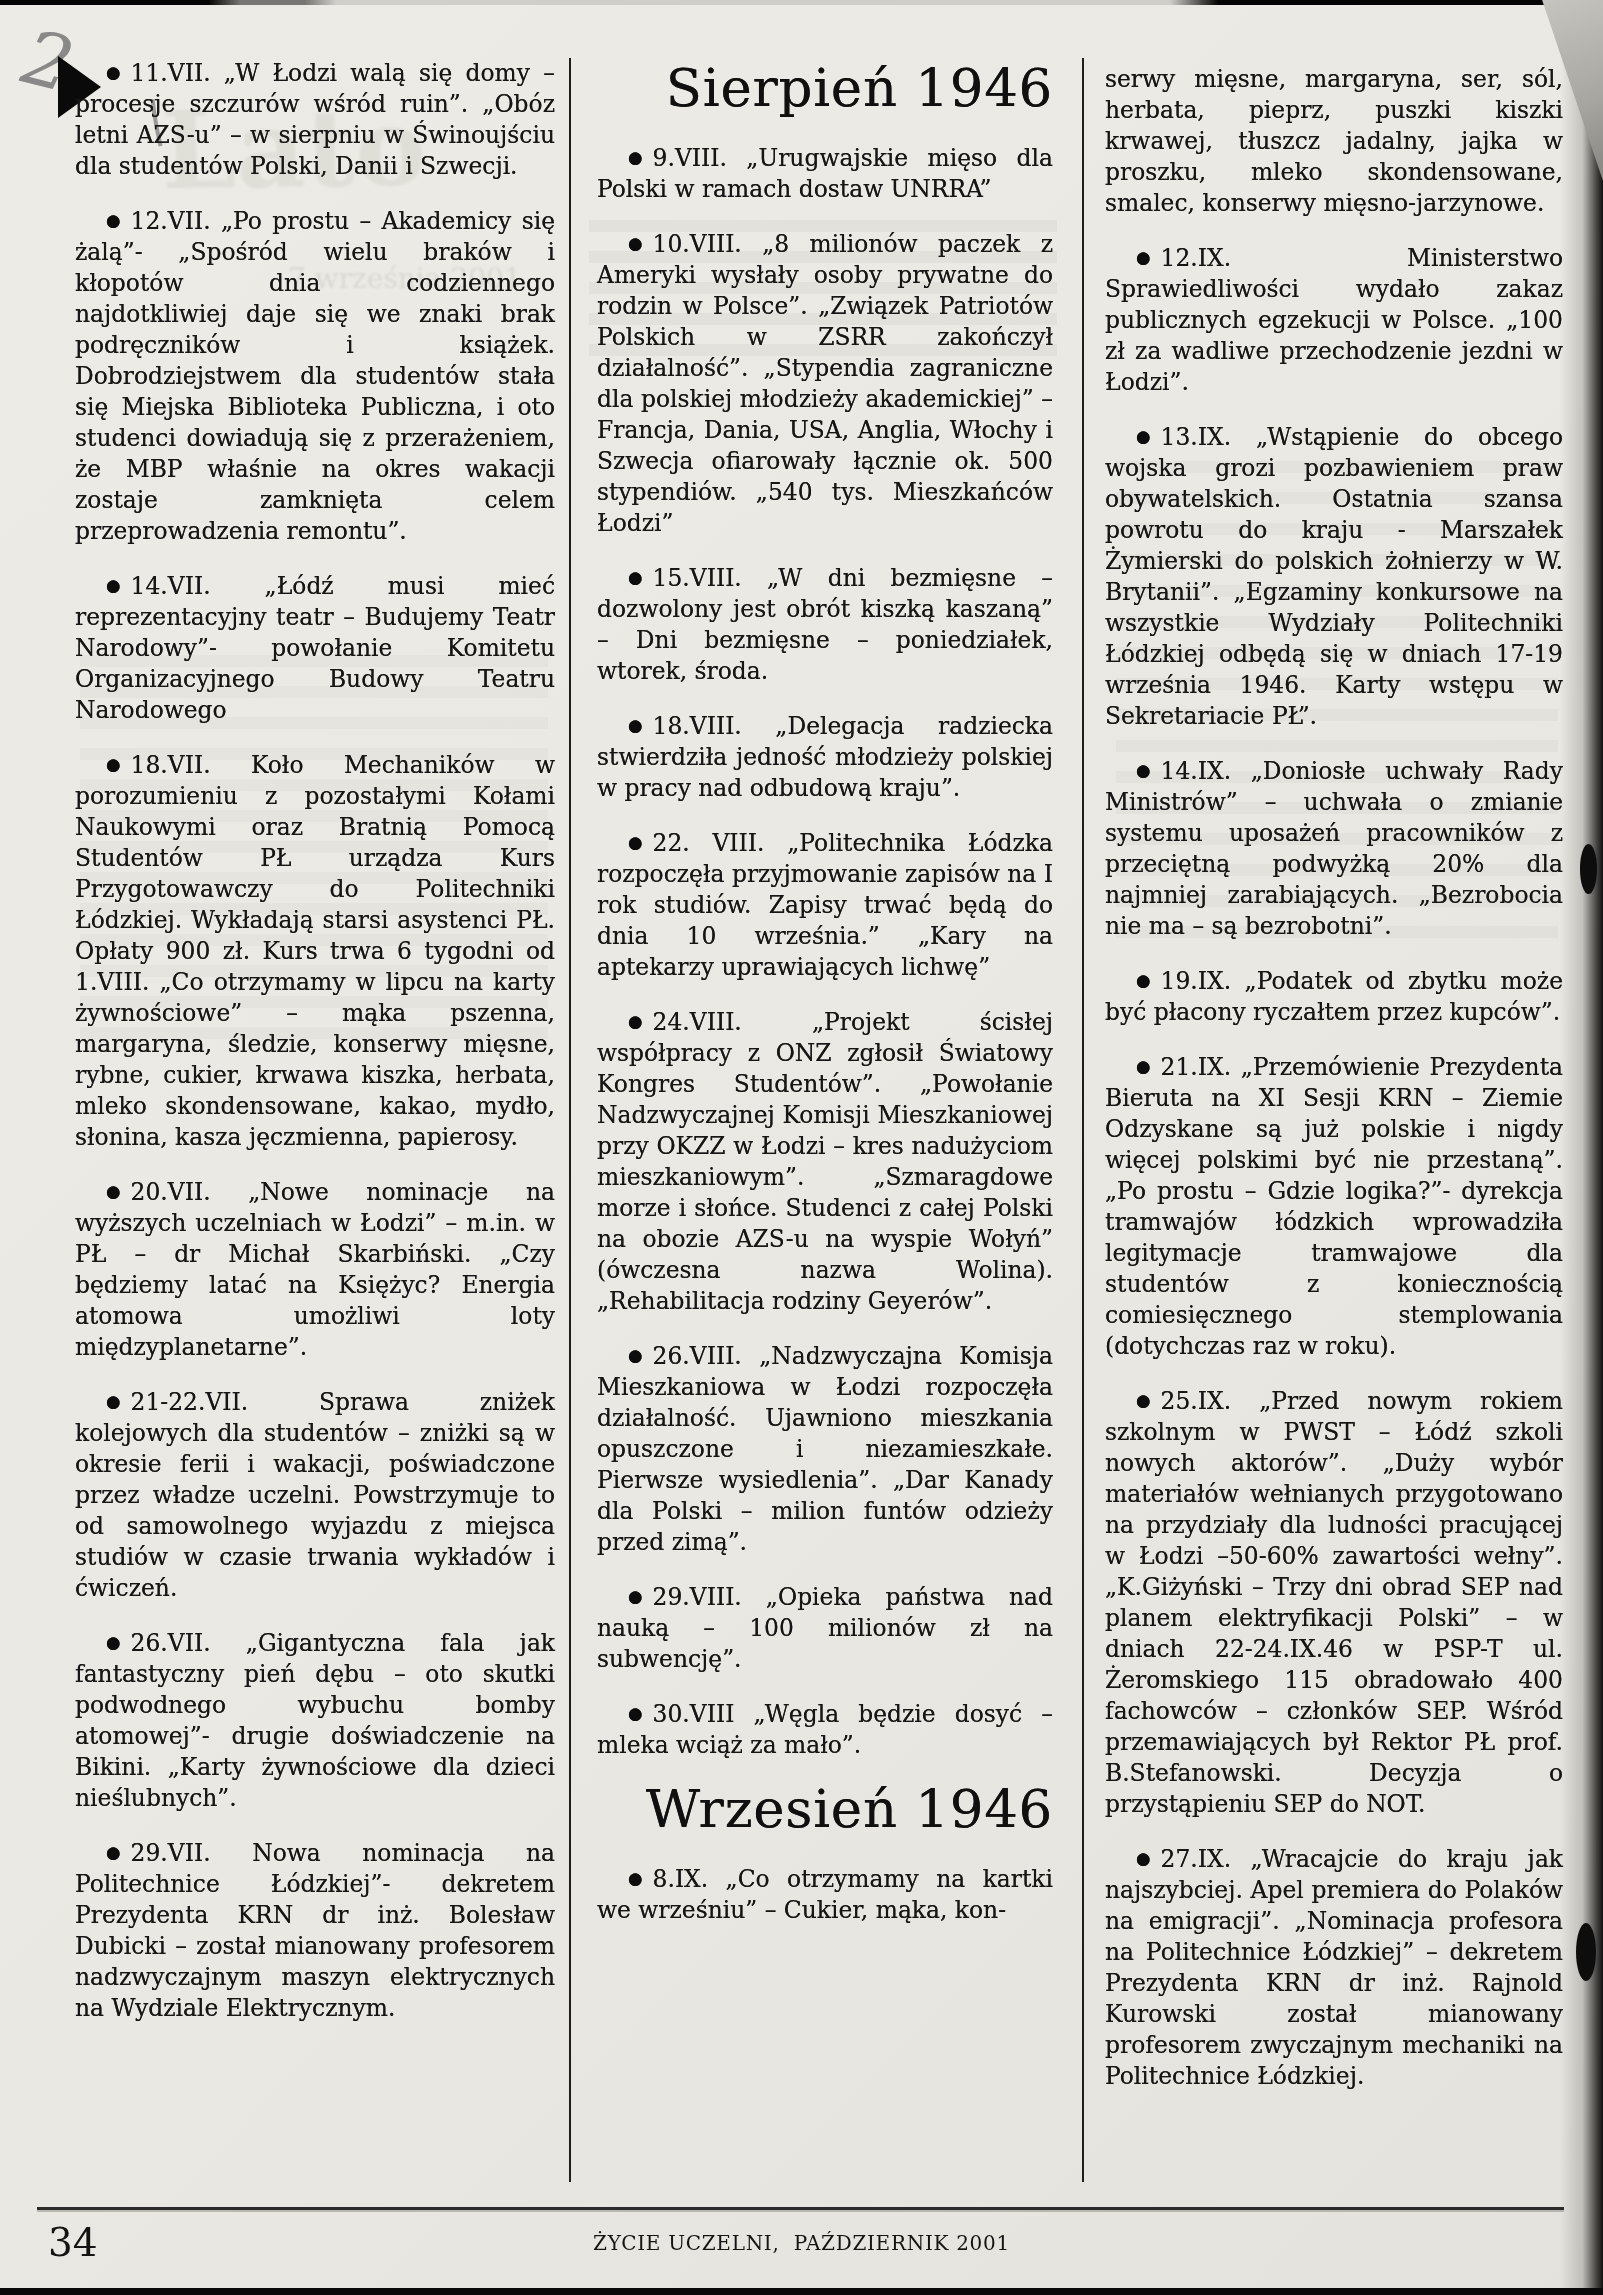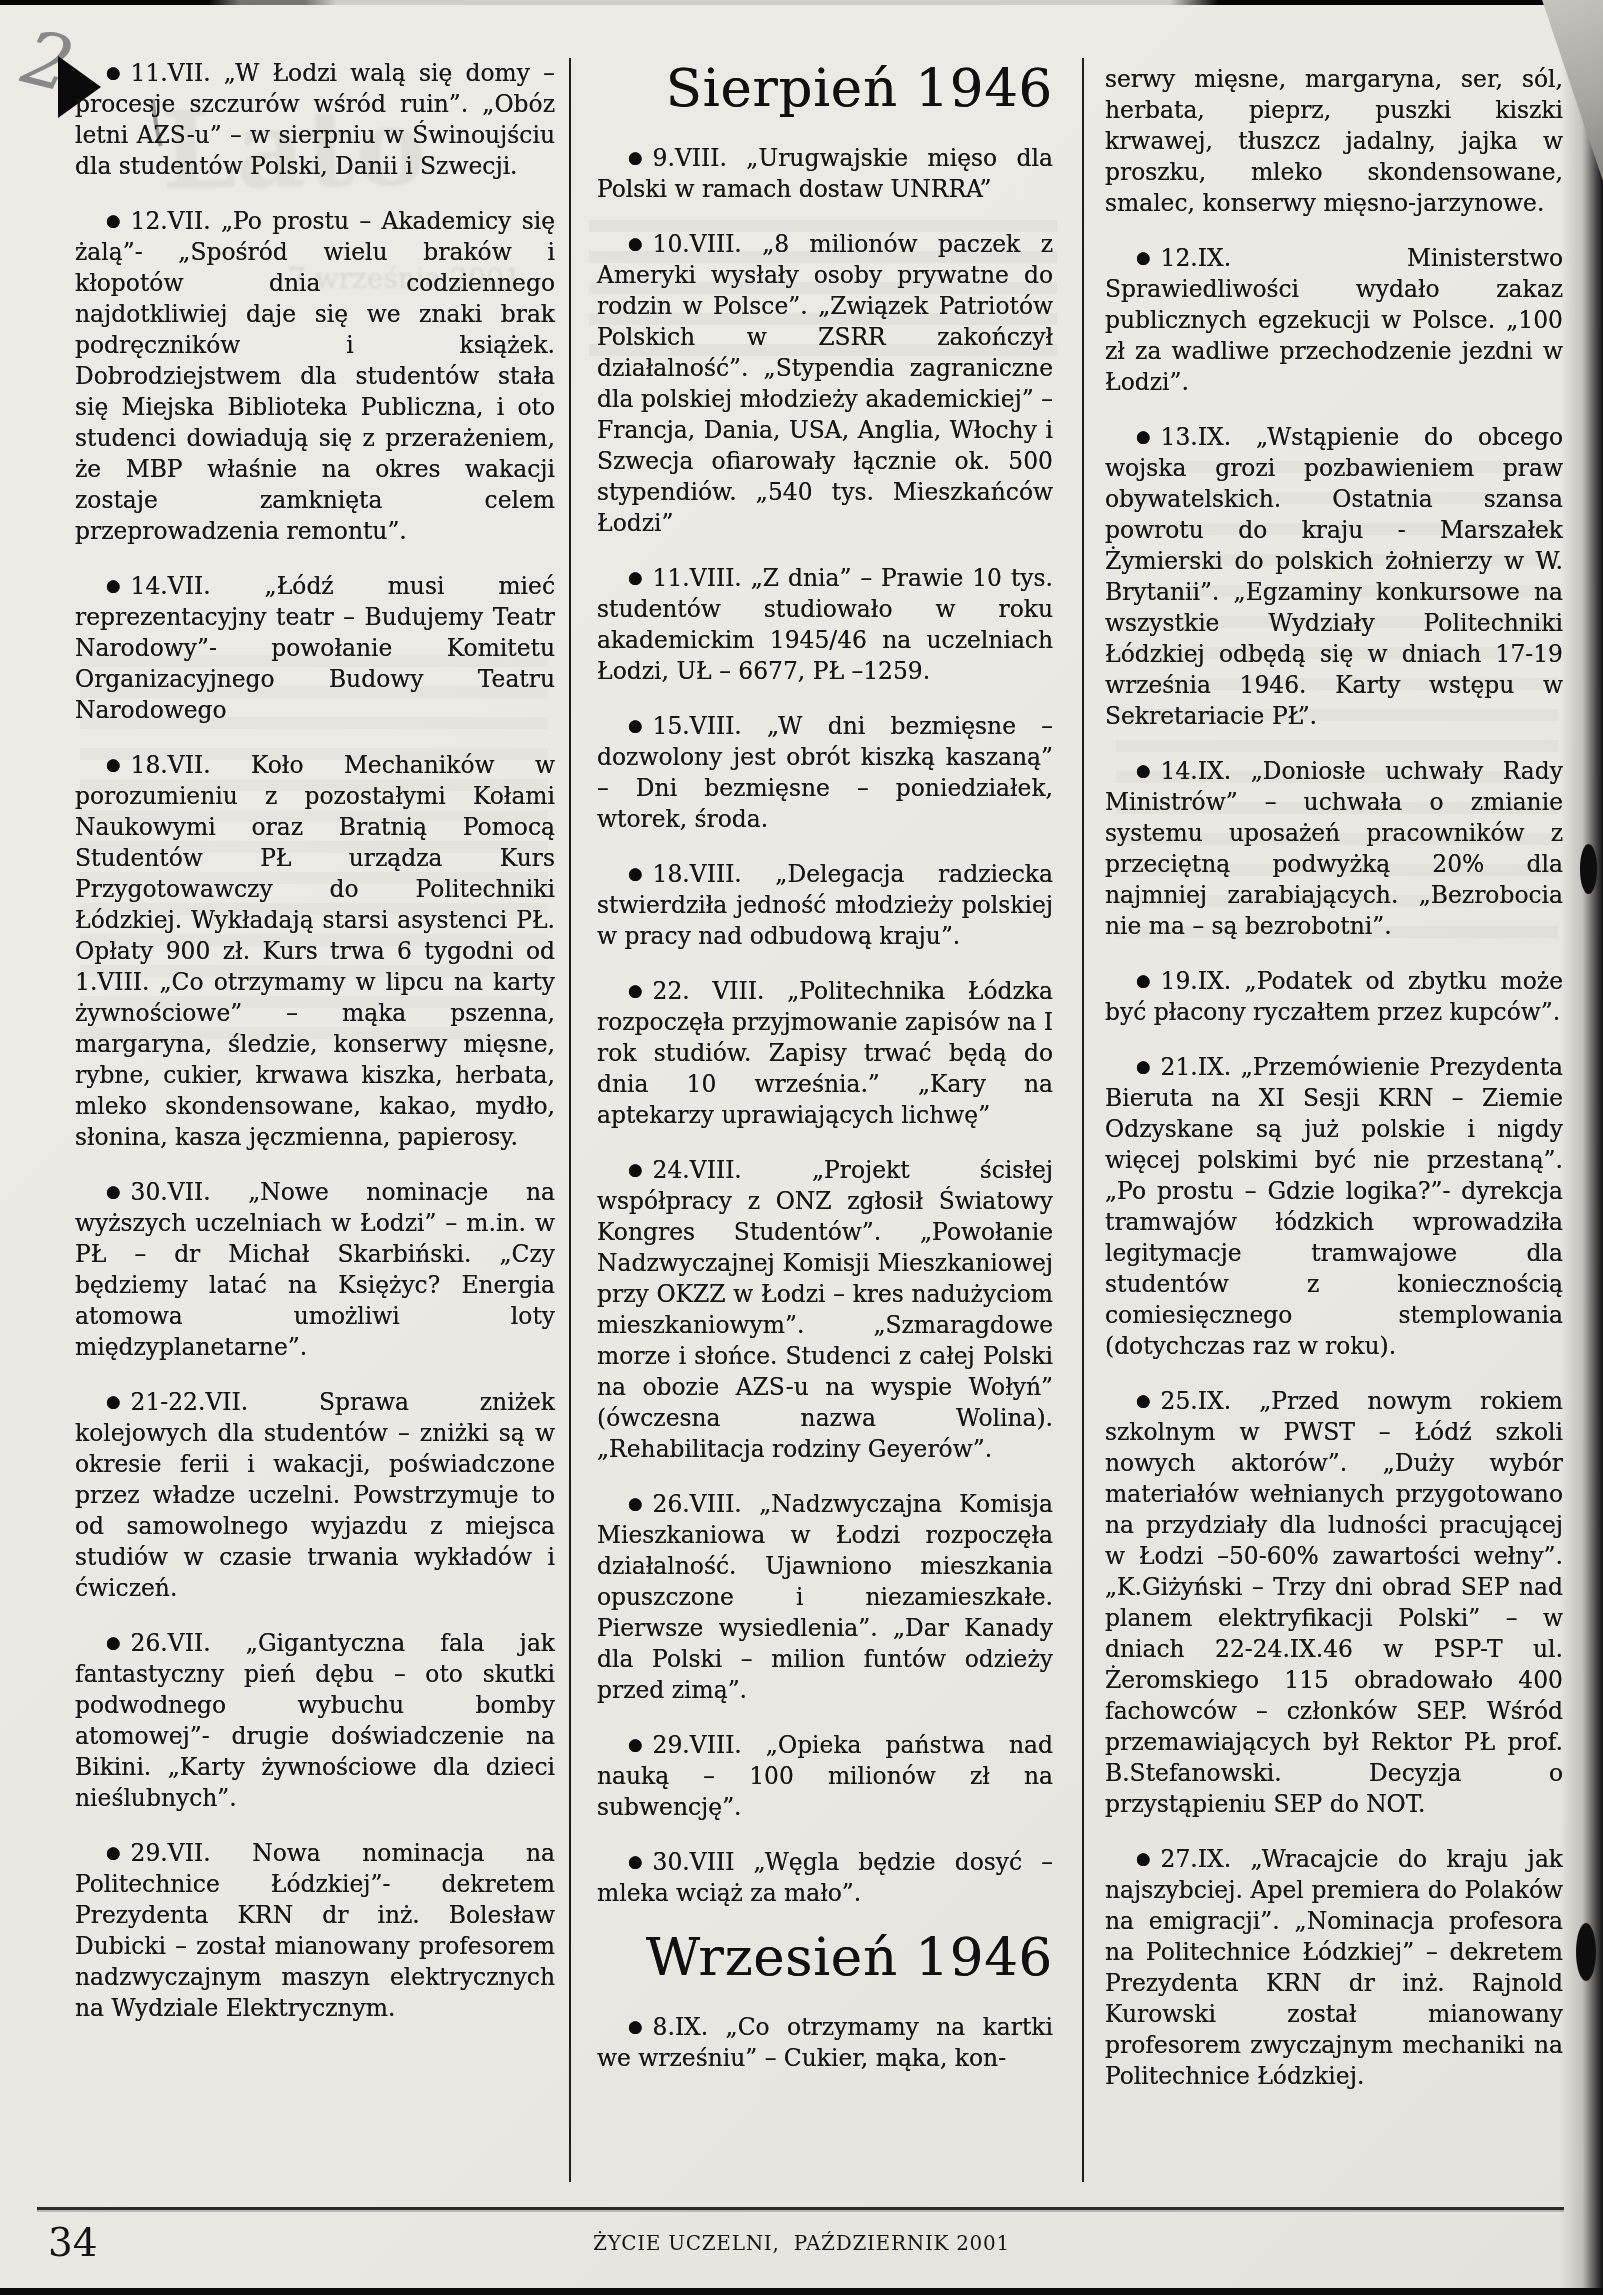--- a/index.html
+++ b/index.html
@@ -96,30 +96,29 @@
   <div class="tri"></div>
 
   <div class="vrule vrule-1"></div>
   <div class="vrule vrule-2"></div>
 
   <div class="col col-1">
       <p class="entry"><span class="bullet">●</span><span>11.VII. „W Łodzi walą się domy – procesje szczurów wśród ruin”. „Obóz letni AZS-u” – w sierpniu w Świnoujściu dla studentów Polski, Danii i Szwecji.</span></p>
       <p class="entry"><span class="bullet">●</span><span>12.VII. „Po prostu – Akademicy się żalą”- „Spośród wielu braków i kłopotów dnia codziennego najdotkliwiej daje się we znaki brak podręczników i książek. Dobrodziejstwem dla studentów stała się Miejska Biblioteka Publiczna, i oto studenci dowiadują się z przerażeniem, że MBP właśnie na okres wakacji zostaje zamknięta celem przeprowadzenia remontu”.</span></p>
       <p class="entry"><span class="bullet">●</span><span>14.VII. „Łódź musi mieć reprezentacyjny teatr – Budujemy Teatr Narodowy”- powołanie Komitetu Organizacyjnego Budowy Teatru Narodowego</span></p>
       <p class="entry"><span class="bullet">●</span><span>18.VII. Koło Mechaników w porozumieniu z pozostałymi Kołami Naukowymi oraz Bratnią Pomocą Studentów PŁ urządza Kurs Przygotowawczy do Politechniki Łódzkiej. Wykładają starsi asystenci PŁ. Opłaty 900 zł. Kurs trwa 6 tygodni od 1.VIII. „Co otrzymamy w lipcu na karty żywnościowe” – mąka pszenna, margaryna, śledzie, konserwy mięsne, rybne, cukier, krwawa kiszka, herbata, mleko skondensowane, kakao, mydło, słonina, kasza jęczmienna, papierosy.</span></p>
-      <p class="entry"><span class="bullet">●</span><span>30.VII. „Nowe nominacje na wyższych uczelniach w Łodzi” – m.in. w PŁ – dr Michał Skarbiński. „Czy będziemy latać na Księżyc? Energia atomowa umożliwi loty międzyplanetarne”.</span></p>
+      <p class="entry"><span class="bullet">●</span><span>20.VII. „Nowe nominacje na wyższych uczelniach w Łodzi” – m.in. w PŁ – dr Michał Skarbiński. „Czy będziemy latać na Księżyc? Energia atomowa umożliwi loty międzyplanetarne”.</span></p>
       <p class="entry"><span class="bullet">●</span><span>21-22.VII. Sprawa zniżek kolejowych dla studentów – zniżki są w okresie ferii i wakacji, poświadczone przez władze uczelni. Powstrzymuje to od samowolnego wyjazdu z miejsca studiów  w czasie trwania wykładów i ćwiczeń.</span></p>
       <p class="entry"><span class="bullet">●</span><span>26.VII. „Gigantyczna fala jak fantastyczny pień dębu – oto skutki podwodnego wybuchu bomby atomowej”- drugie doświadczenie na Bikini. „Karty żywnościowe dla dzieci nieślubnych”.</span></p>
       <p class="entry"><span class="bullet">●</span><span>29.VII. Nowa nominacja na Politechnice Łódzkiej”- dekretem Prezydenta KRN dr inż. Bolesław Dubicki – został mianowany profesorem nadzwyczajnym maszyn elektrycznych na Wydziale Elektrycznym.</span></p>
     </div>
   <div class="col col-2">
       <h2 class="heading"><span>Sierpień 1946</span></h2>
       <p class="entry"><span class="bullet">●</span><span>9.VIII. „Urugwajskie mięso dla Polski w ramach dostaw UNRRA”</span></p>
       <p class="entry"><span class="bullet">●</span><span>10.VIII. „8 milionów paczek z Ameryki wysłały osoby prywatne do rodzin w Polsce”. „Związek Patriotów Polskich w ZSRR zakończył działalność”. „Stypendia zagraniczne dla polskiej młodzieży akademickiej” – Francja, Dania, USA, Anglia, Włochy i Szwecja ofiarowały łącznie ok. 500 stypendiów. „540 tys. Mieszkańców Łodzi”</span></p>
-      <p class="entry"><span class="bullet">●</span><span>11.VIII. „Z dnia” – Prawie 10 tys. studentów studiowało w roku akademickim 1945/46 na uczelniach Łodzi, UŁ – 6677, PŁ –1259.</span></p>
       <p class="entry"><span class="bullet">●</span><span>15.VIII. „W dni bezmięsne – dozwolony jest obrót kiszką kaszaną” – Dni bezmięsne – poniedziałek, wtorek, środa.</span></p>
       <p class="entry"><span class="bullet">●</span><span>18.VIII. „Delegacja radziecka stwierdziła jedność młodzieży polskiej w pracy nad odbudową kraju”.</span></p>
       <p class="entry"><span class="bullet">●</span><span>22. VIII. „Politechnika Łódzka rozpoczęła przyjmowanie zapisów na I rok studiów. Zapisy trwać będą do dnia 10 września.” „Kary na aptekarzy uprawiających lichwę”</span></p>
       <p class="entry"><span class="bullet">●</span><span>24.VIII. „Projekt ścisłej współpracy z ONZ zgłosił Światowy Kongres Studentów”. „Powołanie Nadzwyczajnej Komisji Mieszkaniowej przy OKZZ w Łodzi – kres nadużyciom mieszkaniowym”. „Szmaragdowe morze i słońce. Studenci z całej Polski na obozie AZS-u na wyspie Wołyń” (ówczesna nazwa Wolina). „Rehabilitacja rodziny Geyerów”.</span></p>
       <p class="entry"><span class="bullet">●</span><span>26.VIII. „Nadzwyczajna Komisja Mieszkaniowa w Łodzi rozpoczęła działalność. Ujawniono mieszkania opuszczone i niezamieszkałe. Pierwsze wysiedlenia”. „Dar Kanady dla Polski – milion funtów odzieży przed zimą”.</span></p>
       <p class="entry"><span class="bullet">●</span><span>29.VIII. „Opieka państwa nad nauką – 100 milionów zł na subwencję”.</span></p>
       <p class="entry"><span class="bullet">●</span><span>30.VIII „Węgla będzie dosyć – mleka wciąż za mało”.</span></p>
       <h2 class="heading"><span>Wrzesień 1946</span></h2>
       <p class="entry"><span class="bullet">●</span><span>8.IX. „Co otrzymamy na kartki we wrześniu” – Cukier, mąka, kon-</span></p>
     </div>

